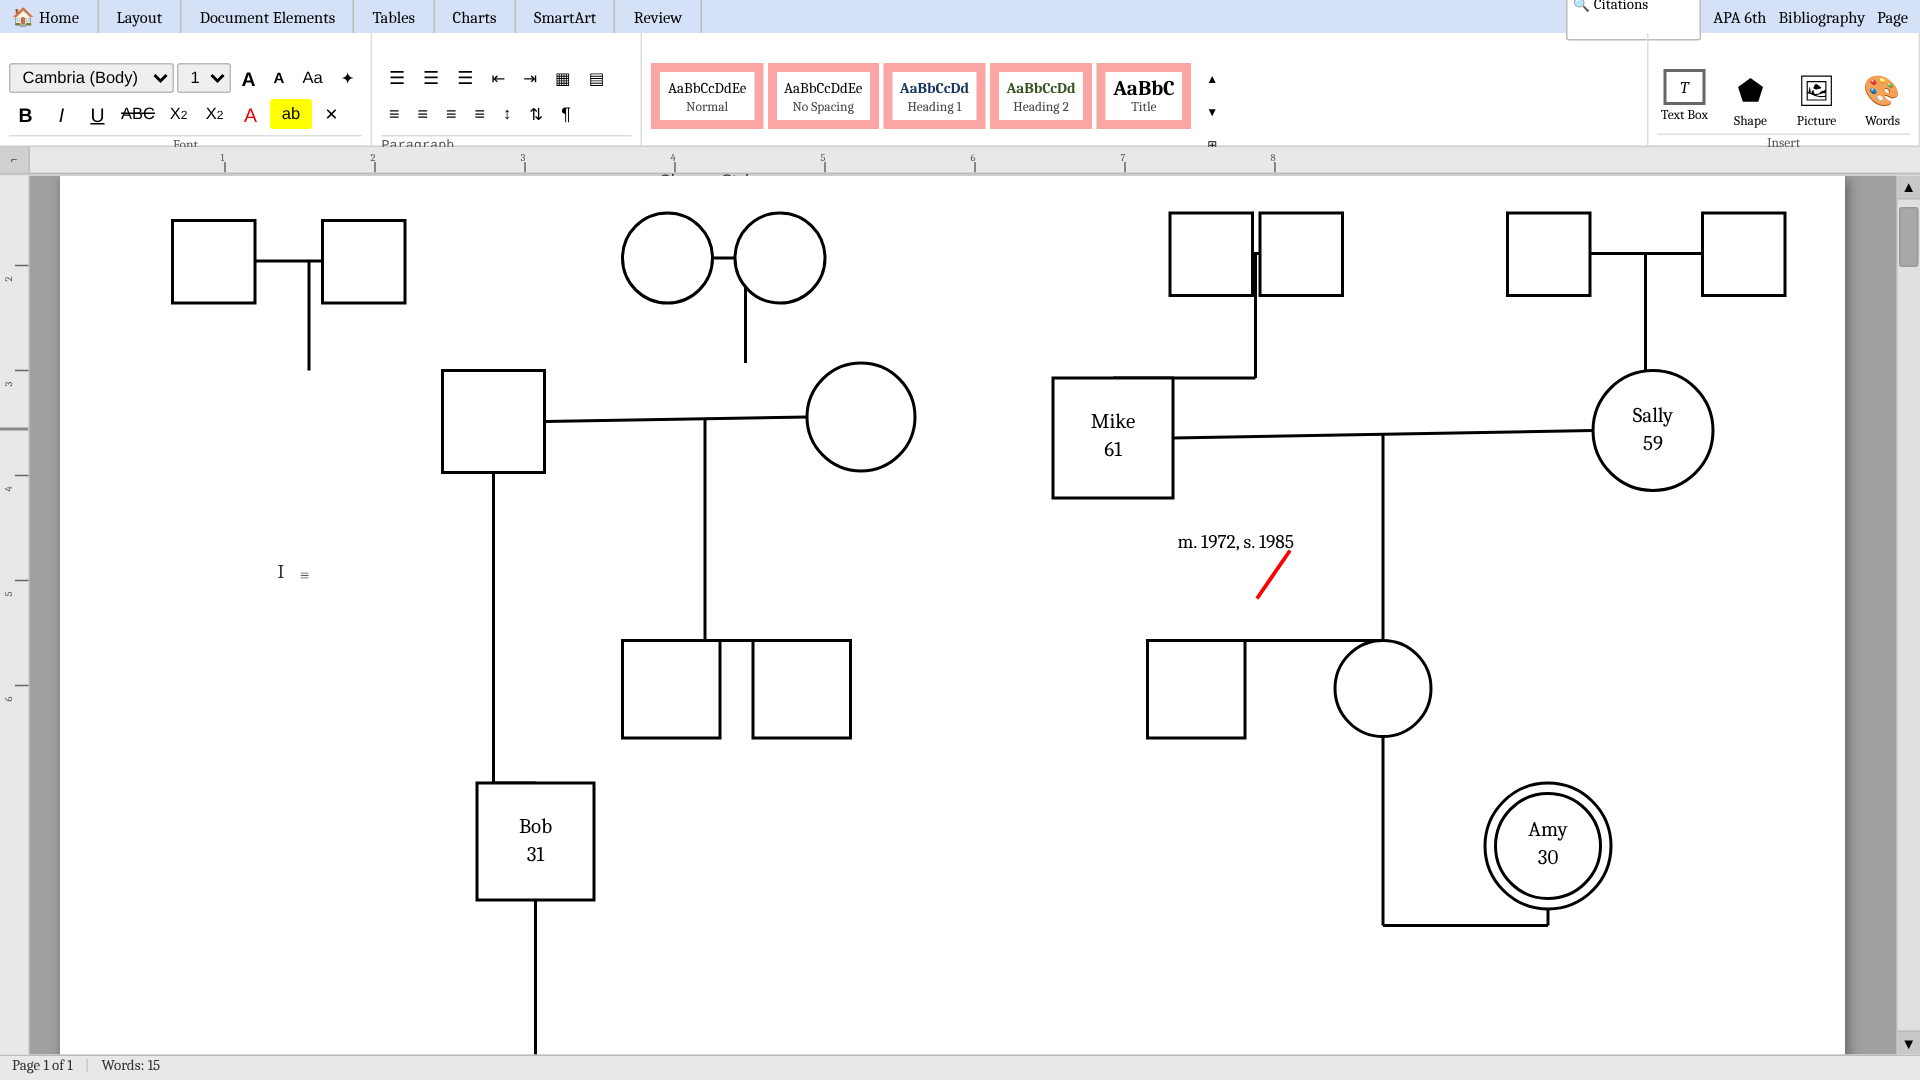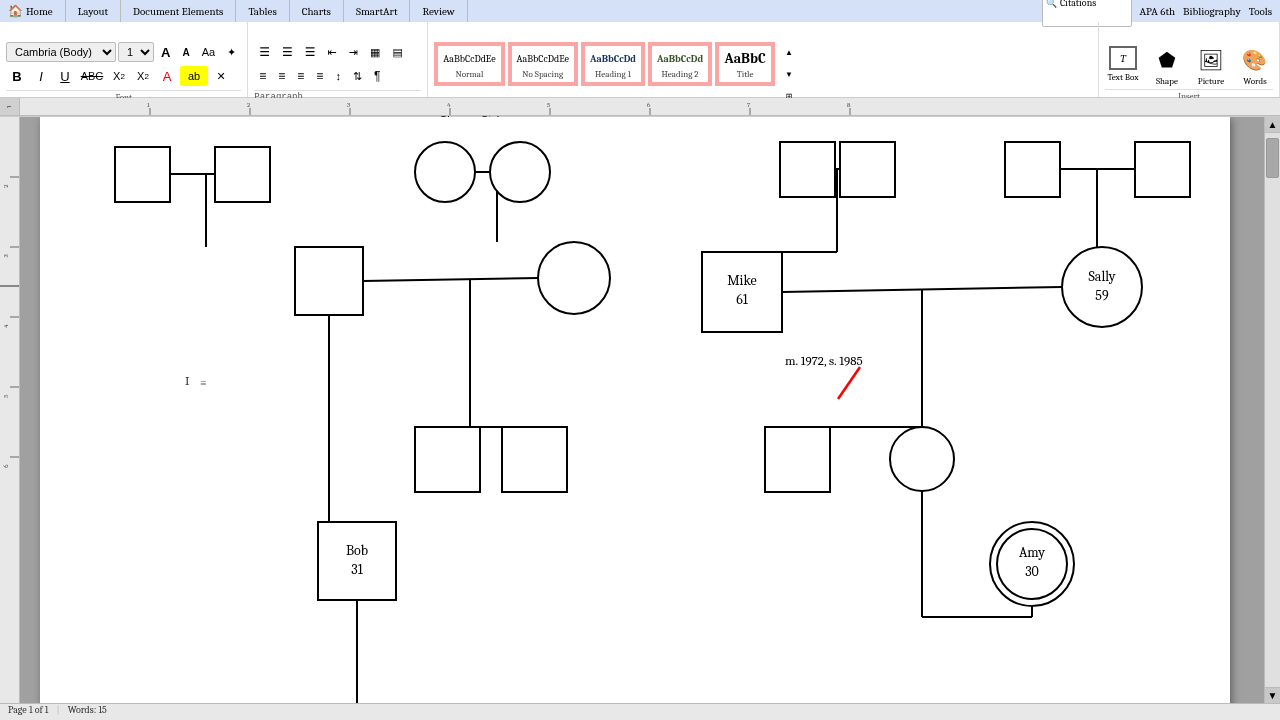--- a/index.html
+++ b/index.html
@@ -17,21 +17,21 @@
     .size-selector { border: 1px solid #bbb; border-radius: 2px; padding: 1px 4px; font-size: 11px; height: 20px; width: 36px; }
     .tb-btn { border: 1px solid transparent; border-radius: 2px; padding: 1px 4px; font-size: 11px; cursor: pointer; background: none; height: 20px; display: flex; align-items: center; justify-content: center; }
     .insert-btn { display: flex; flex-direction: column; align-items: center; font-size: 10px; cursor: pointer; min-width: 36px; }
     .insert-icon { width: 28px; height: 28px; display: flex; align-items: center; justify-content: center; font-size: 20px; }
 
     
     .ruler { height: 18px; background: #f5f5f5; border-bottom: 1px solid #ccc; position: relative; overflow: hidden; }
 
     
     .styles-preview { display: flex; gap: 3px; }
-    .style-preview-item { border: 4px solid #fca5a5; padding: 2px 5px; min-width: 60px; height: 44px; display: flex; flex-direction: column; align-items: center; justify-content: space-between; font-size: 11px; cursor: pointer; }
+    .style-preview-item { border: 6px solid #fca5a5; padding: 2px 5px; min-width: 60px; height: 44px; display: flex; flex-direction: column; align-items: center; justify-content: space-between; font-size: 11px; cursor: pointer; }
     .style-preview-item .preview-text { flex: 1; display: flex; align-items: center; justify-content: center; }
     .style-preview-item .preview-label { font-size: 9px; color: #444; padding-bottom: 1px; }
   </style>
 </head>
 <body>
 
 <div class="ribbon">
   <div class="ribbon-tabs">
     <div class="ribbon-tab">
       <span style="margin-right:3px; font-size:12px;">🏠</span>
@@ -55,21 +55,21 @@
     <div class="ribbon-tab">
       <span>Review</span>
     </div>
     <div style="margin-left:auto; display:flex; align-items:center; padding:0 8px; gap:8px; font-size:11px;">
       <span style="border:1px solid #bbb; background:#fff; padding:1px 20px 1px 4px; font-size:10px; border-radius:2px; width:90px; height:32px; display:inline-block;">
         <span style="font-size:9px;">🔍</span>
         Citations
       </span>
       <span style="font-size:11px;">APA 6th</span>
       <span style="font-size:11px; cursor:pointer;">Bibliography</span>
-      <span style="font-size:11px; cursor:pointer;">Tools</span>
+      <span style="font-size:11px; cursor:pointer;">Page</span>
     </div>
   </div>
 
   <div style="display:flex; height:76px; border-bottom:1px solid #ccc; background:#fff;">
 
     <div class="toolbar-section" style="flex-direction:column; align-items:flex-start; gap:2px; min-width:200px; border-right:1px solid #ddd;">
       <div style="display:flex; gap:2px; align-items:center;">
         <select class="font-selector">
           <option>Cambria (Body)</option>
         </select>

